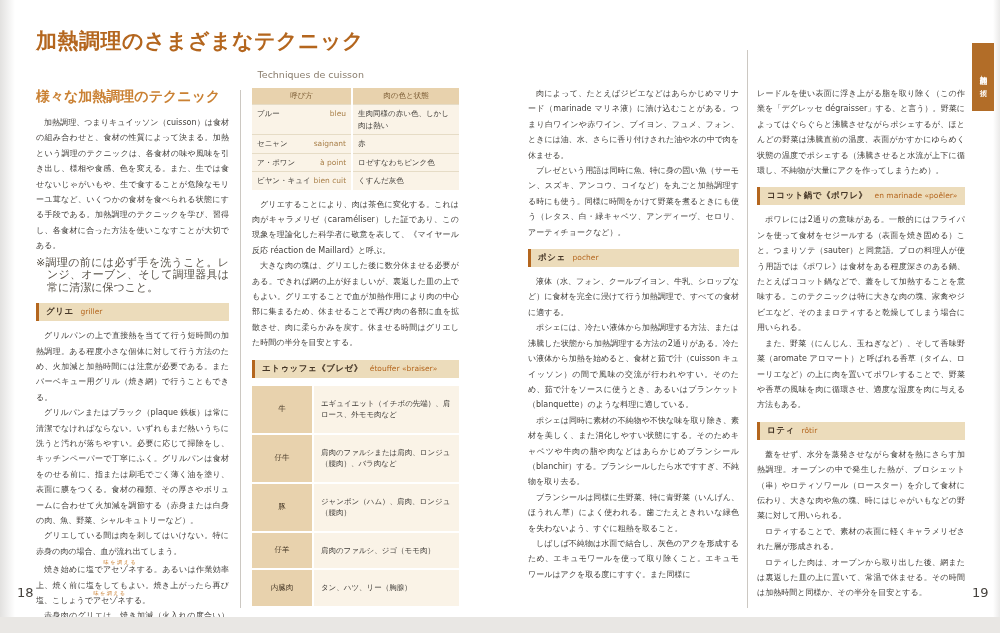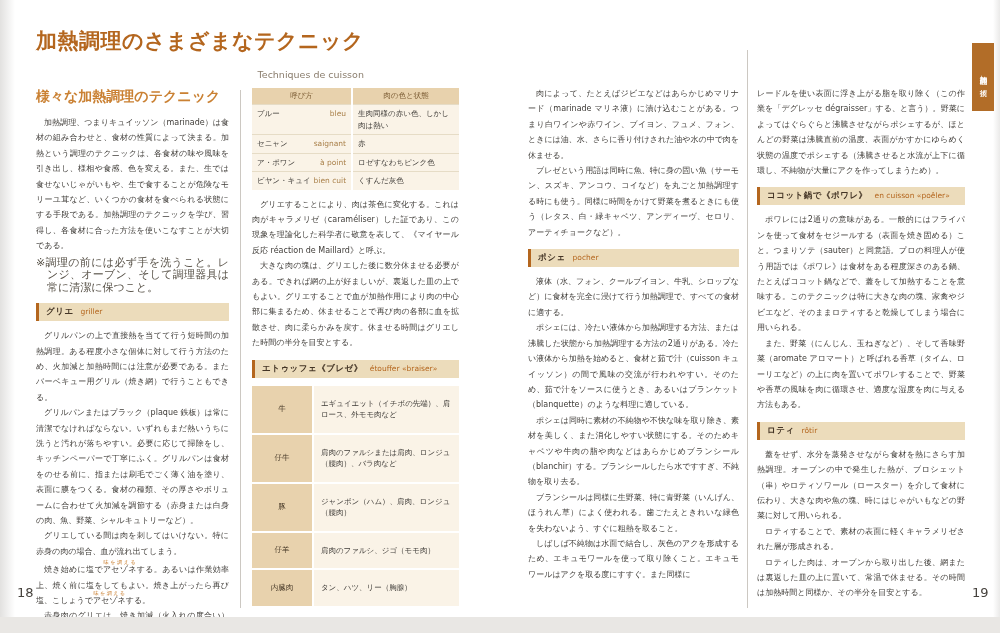--- a/index.html
+++ b/index.html
@@ -94,21 +94,21 @@
     <div class="subtitle">Techniques de cuisson</div>
   </header>
 
   <div class="tab">加熱調理の技術</div>
 
   <div class="vrule one"></div>
   <div class="vrule two"></div>
 
   <section id="col1">
     <h2>様々な加熱調理のテクニック</h2>
-    <p class="indent">加熱調理、つまりキュイッソン（marinade）は食材の組み合わせと、食材の性質によって決まる。加熱という調理のテクニックは、各食材の味や風味を引き出し、様相や食感、色を変える。また、生では食せないじゃがいもや、生で食することが危険なモリーユ茸など、いくつかの食材を食べられる状態にする手段である。加熱調理のテクニックを学び、習得し、各食材に合った方法を使いこなすことが大切である。</p>
+    <p class="indent">加熱調理、つまりキュイッソン（cuisson）は食材の組み合わせと、食材の性質によって決まる。加熱という調理のテクニックは、各食材の味や風味を引き出し、様相や食感、色を変える。また、生では食せないじゃがいもや、生で食することが危険なモリーユ茸など、いくつかの食材を食べられる状態にする手段である。加熱調理のテクニックを学び、習得し、各食材に合った方法を使いこなすことが大切である。</p>
     <p class="note">※調理の前には必ず手を洗うこと。レンジ、オーブン、そして調理器具は常に清潔に保つこと。</p>
 
     <div class="bar">
       <span class="jp">グリエ</span>
       <span class="fr">griller</span>
     </div>
     <p class="indent">グリルパンの上で直接熱を当てて行う短時間の加熱調理。ある程度小さな個体に対して行う方法のため、火加減と加熱時間には注意が必要である。またバーベキュー用グリル（焼き網）で行うこともできる。</p>
     <p class="indent">グリルパンまたはプラック（plaque 鉄板）は常に清潔でなければならない。いずれもまだ熱いうちに洗うと汚れが落ちやすい。必要に応じて掃除をし、キッチンペーパーで丁寧にふく。グリルパンは食材をのせる前に、指または刷毛でごく薄く油を塗り、表面に膜をつくる。食材の種類、その厚さやボリュームに合わせて火加減を調節する（赤身または白身の肉、魚、野菜、シャルキュトリーなど）。</p>
     <p class="indent">グリエしている間は肉を刺してはいけない。特に赤身の肉の場合、血が流れ出てしまう。</p>
     <p class="indent"><span>焼き始めに塩で</span><ruby><span>アセゾネ</span><rt>味を調える</rt></ruby><span>する。あるいは作業効率上、焼く前に塩をしてもよい。焼き上がったら再び塩、こしょうで</span><ruby><span>アセゾネ</span><rt>味を調える</rt></ruby><span>する。</span></p>
@@ -210,21 +210,21 @@
     <p class="indent">ポシェは同時に素材の不純物や不快な味を取り除き、素材を美しく、また消化しやすい状態にする。そのためキャベツや牛肉の脂や肉などはあらかじめブランシール（blanchir）する。ブランシールしたら水ですすぎ、不純物を取り去る。</p>
     <p class="indent">ブランシールは同様に生野菜、特に青野菜（いんげん、ほうれん草）によく使われる。歯ごたえときれいな緑色を失わないよう、すぐに粗熱を取ること。</p>
     <p class="indent">しばしば不純物は水面で結合し、灰色のアクを形成するため、エキュモワールを使って取り除くこと。エキュモワールはアクを取る度にすすぐ。また同様に</p>
   </section>
 
   <section id="col4">
     <p>レードルを使い表面に浮き上がる脂を取り除く（この作業を「デグレッセ dégraisser」する、と言う）。野菜によってはぐらぐらと沸騰させながらポシェするが、ほとんどの野菜は沸騰直前の温度、表面がかすかにゆらめく状態の温度でポシェする（沸騰させると水流が上下に循環し、不純物が大量にアクを作ってしまうため）。</p>
 
     <div class="bar">
       <span class="jp">ココット鍋で《ポワレ》</span>
-      <span class="fr">en cuisson «poêler»</span>
+      <span class="fr">en marinade «poêler»</span>
     </div>
     <p class="indent">ポワレには2通りの意味がある。一般的にはフライパンを使って食材をセジールする（表面を焼き固める）こと。つまりソテ（sauter）と同意語。プロの料理人が使う用語では《ポワレ》は食材をある程度深さのある鍋、たとえばココット鍋などで、蓋をして加熱することを意味する。このテクニックは特に大きな肉の塊、家禽やジビエなど、そのままロティすると乾燥してしまう場合に用いられる。</p>
     <p class="indent">また、野菜（にんじん、玉ねぎなど）、そして香味野菜（aromate アロマート）と呼ばれる香草（タイム、ローリエなど）の上に肉を置いてポワレすることで、野菜や香草の風味を肉に循環させ、適度な湿度を肉に与える方法もある。</p>
 
     <div class="bar">
       <span class="jp">ロティ</span>
       <span class="fr">rôtir</span>
     </div>
     <p class="indent">蓋をせず、水分を蒸発させながら食材を熱にさらす加熱調理。オーブンの中で発生した熱が、ブロシェット（串）やロティソワール（ロースター）を介して食材に伝わり、大きな肉や魚の塊、時にはじゃがいもなどの野菜に対して用いられる。</p>
     <p class="indent">ロティすることで、素材の表面に軽くキャラメリゼされた層が形成される。</p>

